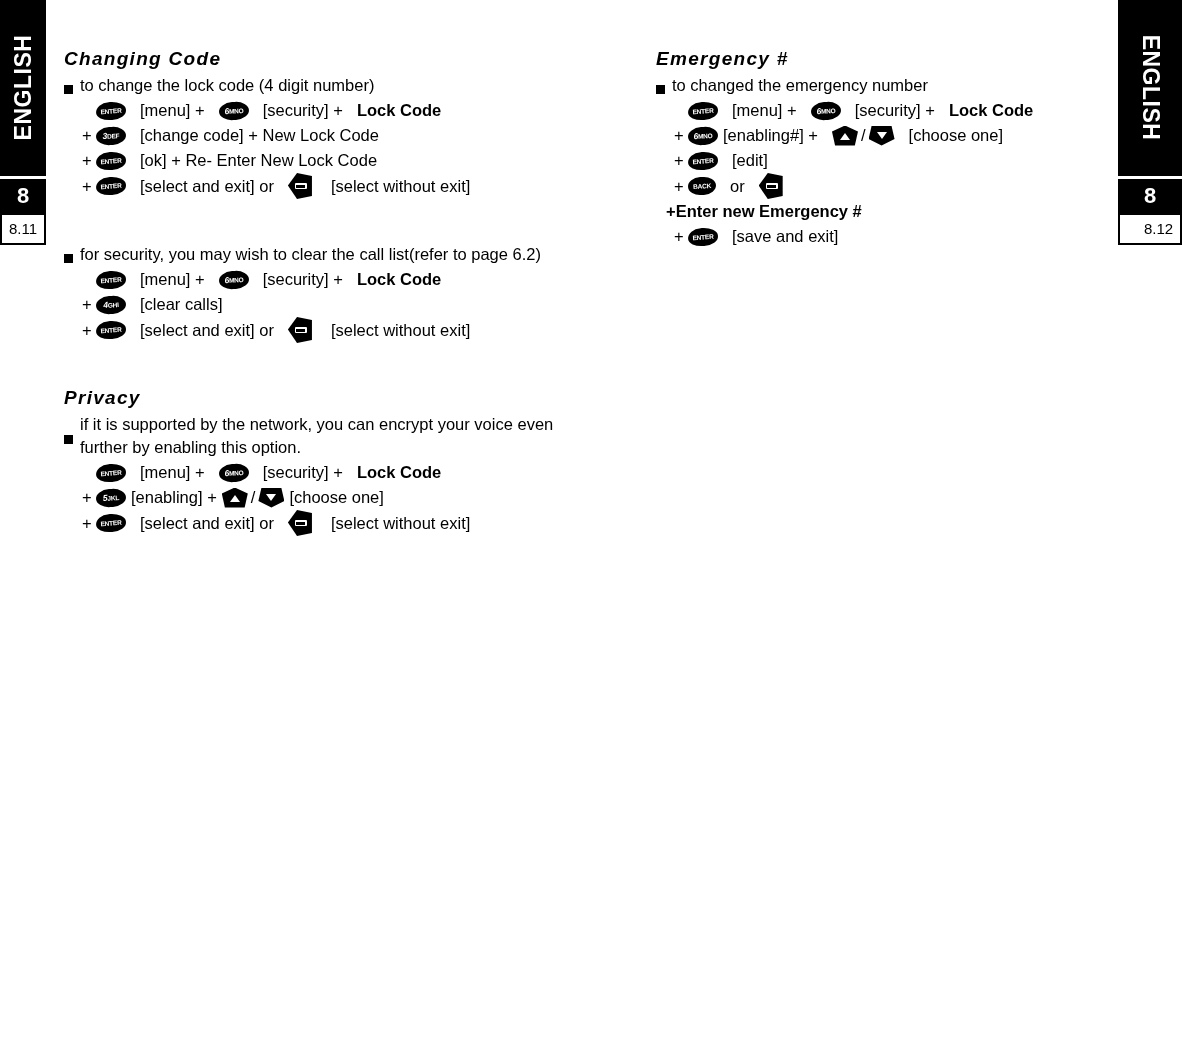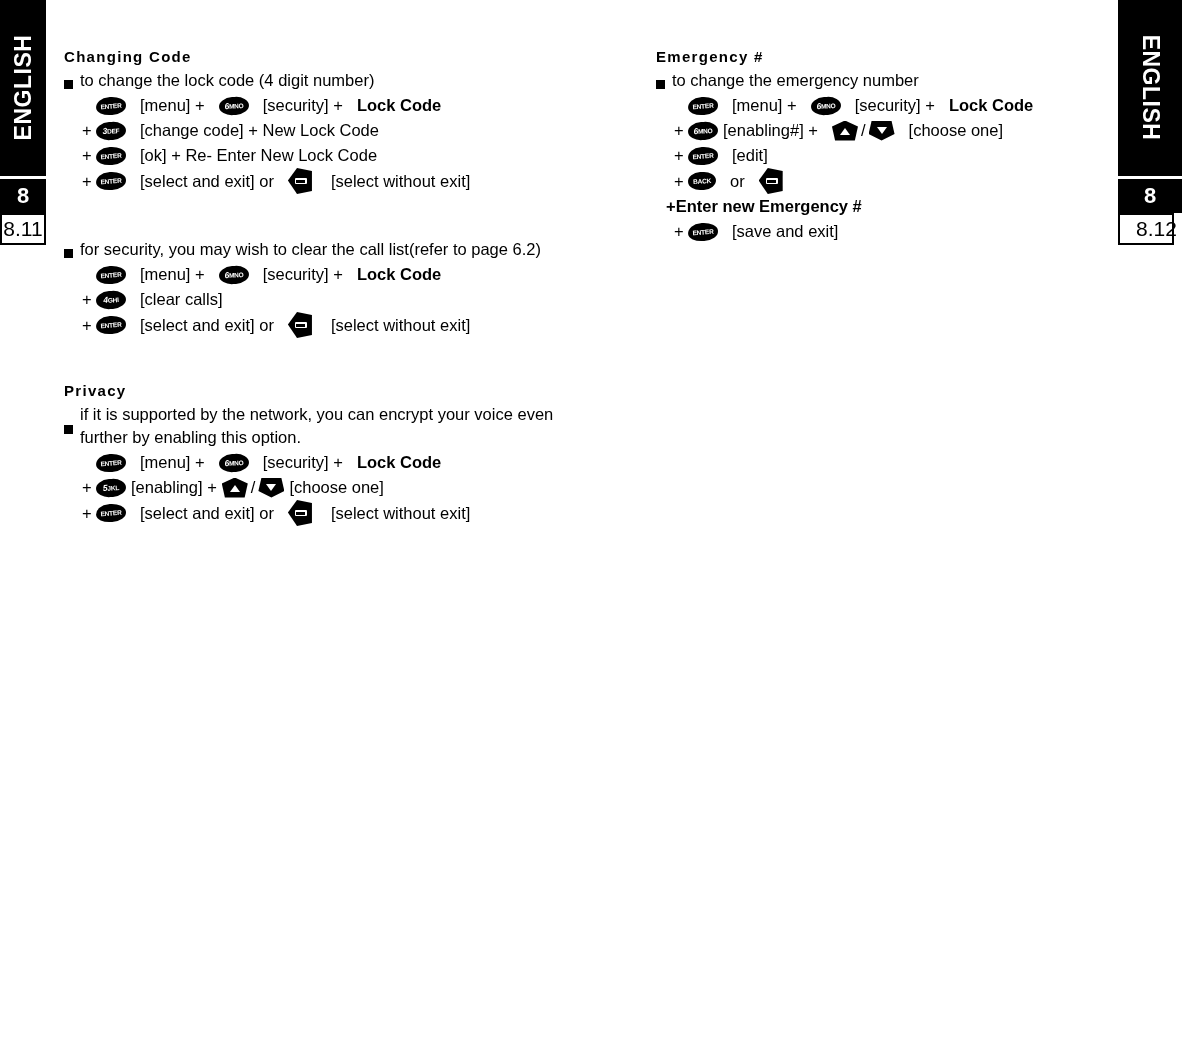--- a/index.html
+++ b/index.html
@@ -79,51 +79,52 @@
     left: 0; top: 179px; width: 46px; height: 34px;
   }
   .sidebar-right .chapter-badge {
     left: 0; top: 179px; width: 64px; height: 34px;
   }
 
   .page-box {
     position: absolute;
     background: #ffffff;
     border: 2px solid #000000;
-    font-size: 21px;
+    font-size: 15px;
     line-height: 28px;
     box-sizing: border-box;
   }
   .sidebar-left .page-box {
     left: 0; top: 213px; width: 46px; height: 32px;
     text-align: center;
   }
   .sidebar-right .page-box {
-    left: 0; top: 213px; width: 56px; height: 32px;
+    left: 0; top: 213px; width: 64px; height: 32px;
     text-align: left;
-    padding-left: 16px;
+    padding-left: 24px;
   }
 
   
   .column {
     position: absolute;
     top: 48px;
   }
   .col-left  { left: 64px;  width: 500px; }
   .col-right { left: 656px; width: 460px; }
 
   .section { margin-bottom: 0; }
 
   h2.section-title {
-    font-size: 15px;
+    font-size: 19px;
     font-weight: bold;
     letter-spacing: 1.3px;
     margin: 0 0 4px 0;
     padding: 0;
     font-family: "Liberation Sans", sans-serif;
+    font-style: italic;
   }
 
   .bullet-para {
     display: flex;
     align-items: center;
     font-size: 16.5px;
     line-height: 23px;
     margin: 0 0 1px 0;
   }
   .bullet-sq {
@@ -460,21 +461,21 @@
   </div>
 </div>
 
 <div class="column col-right">
   <div class="section">
     <h2 class="section-title">Emergency #</h2>
 
 
     <div class="bullet-para">
       <span class="bullet-sq"></span>
-      <span class="bullet-text">to change the emergency number</span>
+      <span class="bullet-text">to changed the emergency number</span>
     </div>
 
     <div class="step-line">
       <span class="plus"></span>
       <span class="key enter">
           <span class="lbl">ENTER</span>
         </span>
       <span class="sp-wide"></span>
       <span class="txt">[menu] +</span>
       <span class="sp-wide"></span>

